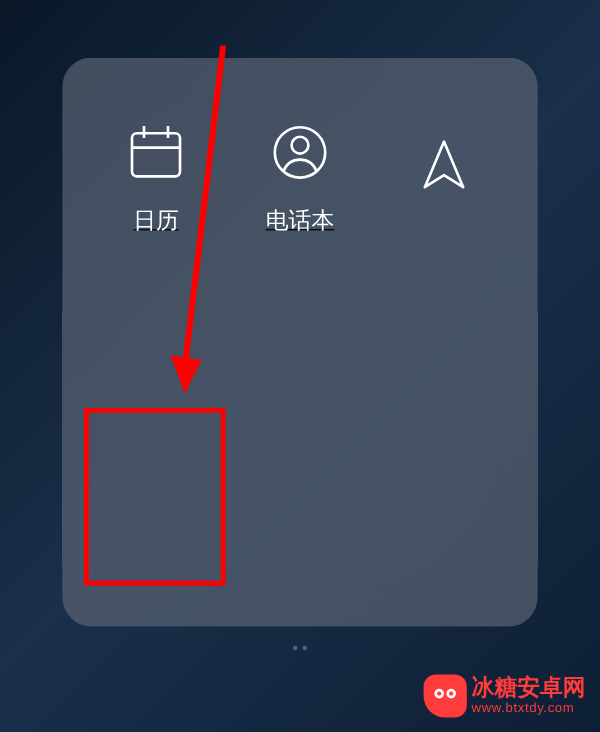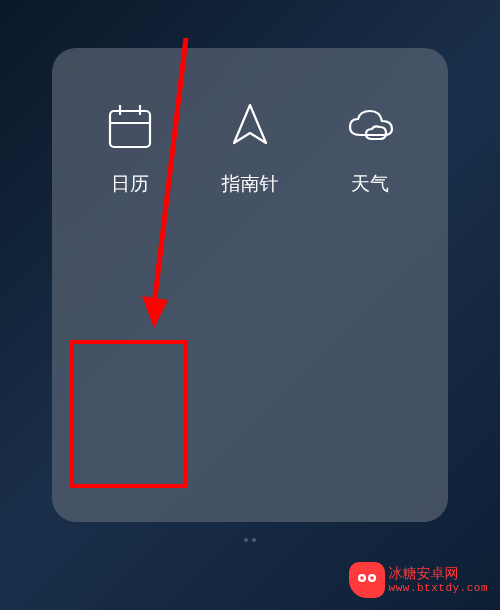--- a/index.html
+++ b/index.html
@@ -18,20 +18,21 @@
     .folder-panel {
       position: absolute;
       top: 48px;
       left: 52px;
       width: 396px;
       height: 474px;
       background: rgba(90, 100, 115, 0.7);
       backdrop-filter: blur(20px);
       border-radius: 24px;
       padding: 30px 18px;
+      text-decoration: underline;
     }
     .app-grid {
       display: grid;
       grid-template-columns: repeat(3, 1fr);
       grid-template-rows: repeat(3, 1fr);
       height: 100%;
       gap: 0;
     }
     .app-cell {
       display: flex;
@@ -98,29 +99,28 @@
       align-items: center;
       justify-content: center;
       position: relative;
     }
     .watermark-text {
       display: flex;
       flex-direction: column;
       line-height: 1.1;
     }
     .watermark-main {
-      font-size: 14px;
-      font-weight: 400;
+      font-size: 19px;
+      font-weight: 700;
       color: #ff3b3b;
     }
     .watermark-sub {
       font-size: 11px;
       color: #ff3b3b;
       letter-spacing: 0.5px;
-      font-family: Liberation Mono, monospace;
     }
   </style>
 </head>
 <body>
 
 <div class="folder-panel">
   <div class="app-grid">
 
     <div class="app-cell">
       <div class="app-icon">
@@ -128,40 +128,40 @@
           <rect x="10" y="14" width="40" height="36" rx="4"></rect>
           <line x1="10" y1="26" x2="50" y2="26"></line>
           <line x1="20" y1="8" x2="20" y2="18"></line>
           <line x1="40" y1="8" x2="40" y2="18"></line>
         </svg>
       </div>
       <div class="app-label">日历</div>
     </div>
 
 
+    <div class="app-cell">
+      <div class="app-icon">
+        <svg viewBox="0 0 60 60" stroke="#ffffff" stroke-width="2.2" fill="none">
+          <circle cx="30" cy="30" r="21"></circle>
+          <circle cx="30" cy="24" r="7"></circle>
+          <path d="M16 46 Q20 36 30 36 Q40 36 44 46"></path>
+        </svg>
+      </div>
+      <div class="app-label">电话本</div>
+    </div>
 
 
     <div class="app-cell">
       <div class="app-icon">
         <svg viewBox="0 0 60 60" stroke="#ffffff" stroke-width="2.2" fill="none" stroke-linejoin="round">
           <path d="M30 8 L46 46 L30 36 L14 46 Z"></path>
         </svg>
       </div>
-      <div class="app-label">指南针</div>
     </div>
 
-    <div class="app-cell">
-      <div class="app-icon">
-        <svg viewBox="0 0 60 60" stroke="#ffffff" stroke-width="2.2" fill="none">
-          <path d="M20 38 Q10 38 10 30 Q10 22 18 22 Q20 14 30 14 Q40 14 42 24 Q52 24 52 32 Q52 38 44 38 Z"></path>
-          <path d="M32 42 Q26 42 26 37 Q26 32 32 32 Q34 28 40 30 Q46 30 46 36 Q46 42 40 42 Z"></path>
-        </svg>
-      </div>
-      <div class="app-label">天气</div>
-    </div>
 
 
 
     <div class="app-cell"></div>
 
   </div>
 </div>
 
 <div class="highlight-box" style="left:70px; top:340px; width:118px; height:148px;"></div>
 

